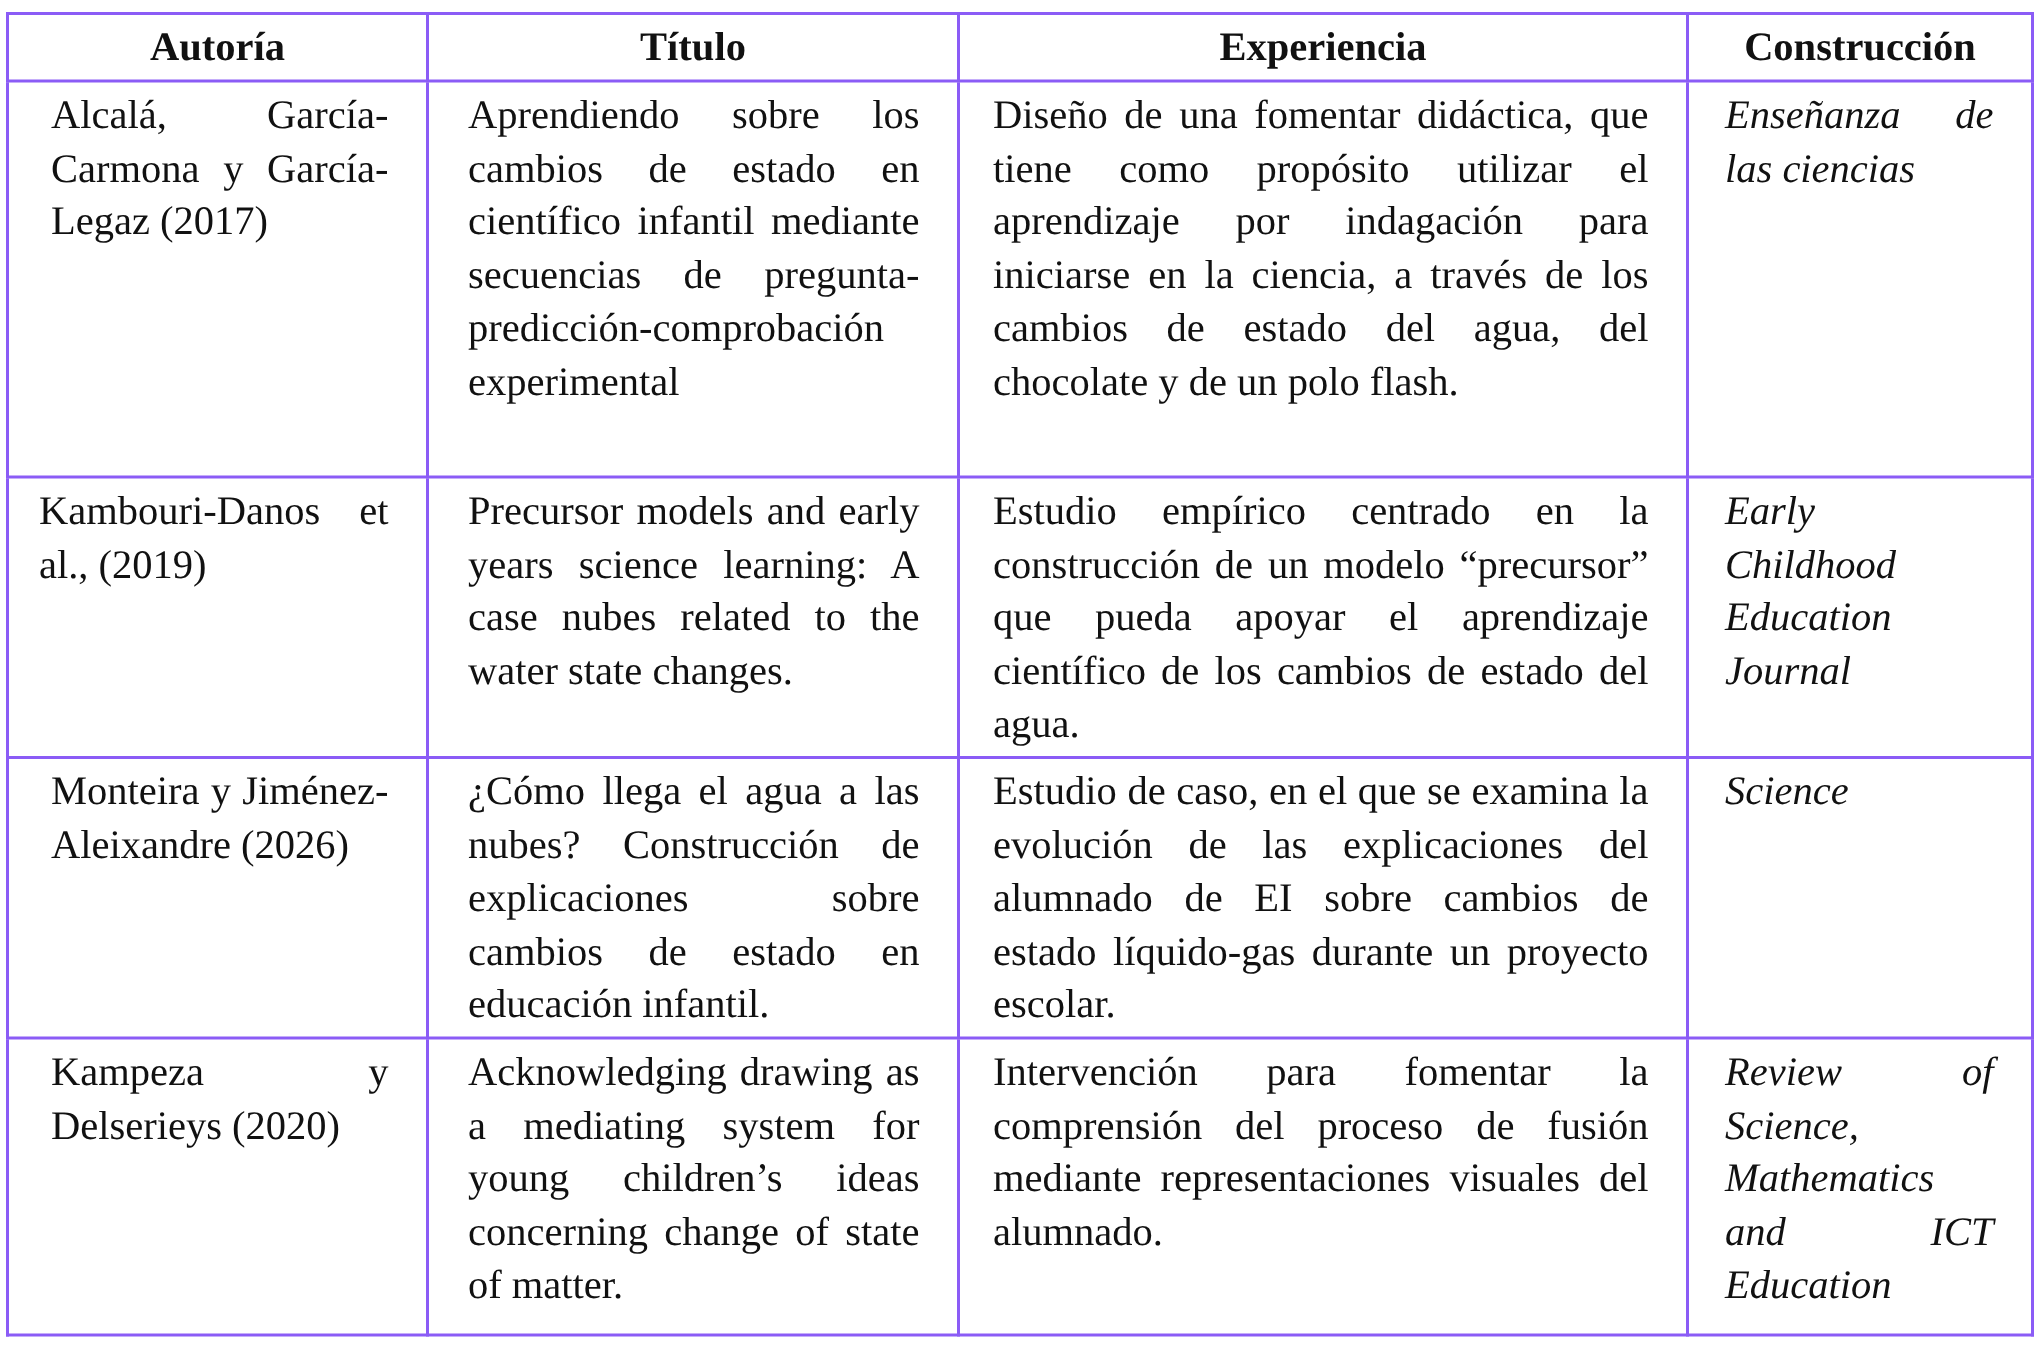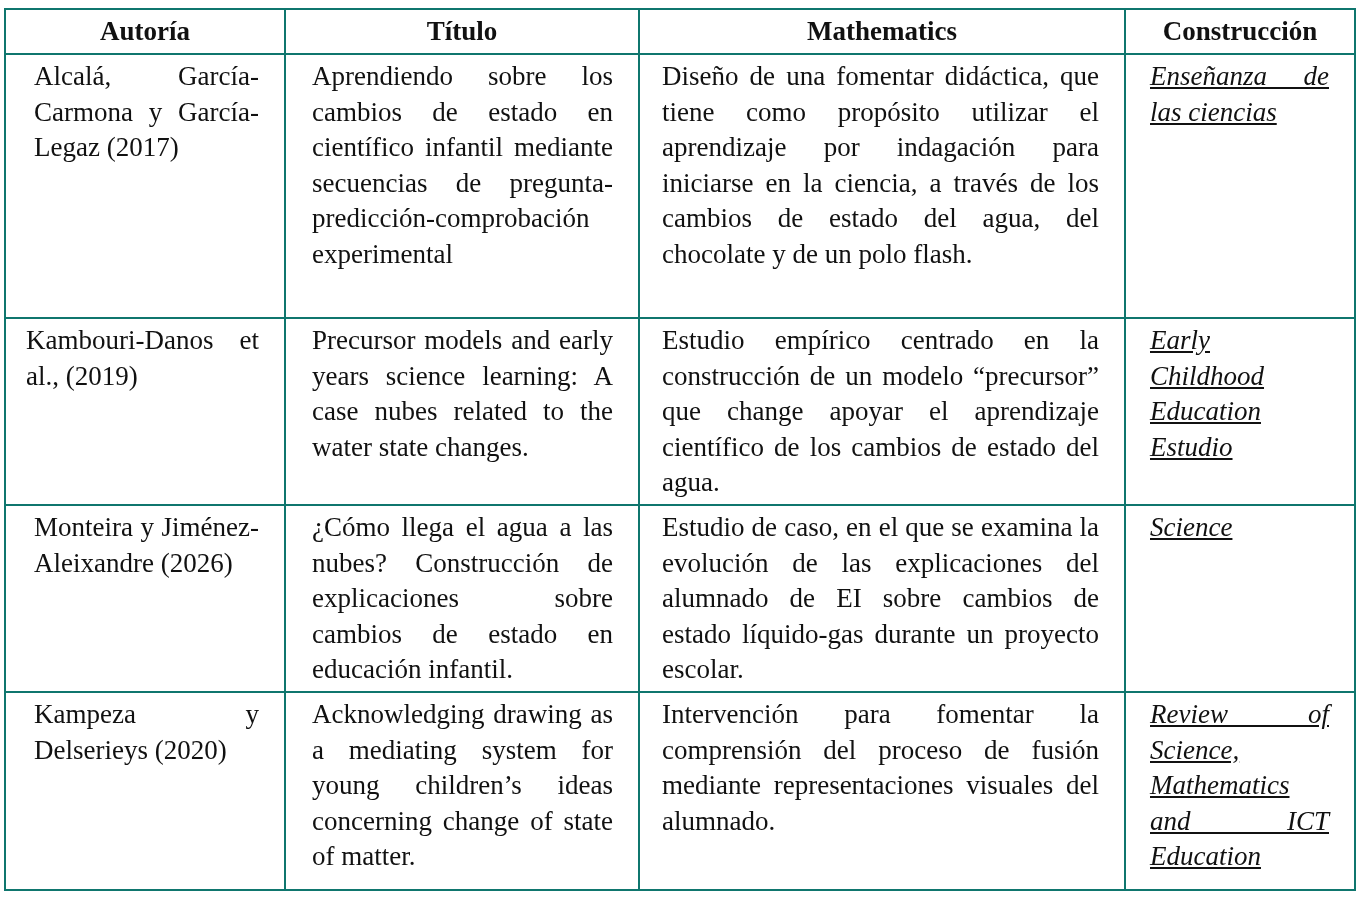--- a/index.html
+++ b/index.html
@@ -1,63 +1,63 @@
 <!DOCTYPE html>
 <html><head>
   <meta charset="utf-8">
   <style>
     html, body { margin: 0; padding: 0; background: #ffffff; }
     body { width: 1362px; height: 897px; position: relative; overflow: hidden;
       font-family: "Liberation Serif", "DejaVu Serif", serif; color: #111; }
     table { position: absolute; left: 4px; top: 8px; border-collapse: collapse; table-layout: fixed; }
-    th, td { border: 2px solid #0f766e; vertical-align: top; padding: 0 25px; font-size: 27px; line-height: 35.5px; }
+    th, td { border: 2px solid #8b5cf6; vertical-align: top; padding: 0 25px; font-size: 27px; line-height: 35.5px; }
     th { font-weight: bold; text-align: center; height: 42px; padding-top: 1px; vertical-align: middle; }
     td { text-align: justify; text-align-last: left; padding-top: 4px; }
     td.pub { font-style: italic; }
     .r1 td { height: 258px; }
     .r2 td { height: 181px; }
     .r3 td { height: 181px; }
     .r4 td { height: 192px; }
     col.c1 { width: 280px; } col.c2 { width: 354px; } col.c3 { width: 486px; } col.c4 { width: 230px; }
     td.c1 { padding-left: 28px; }
     td.c1.nudge { padding-left: 20px; }
     td.c2 { padding-left: 26px; }
     td.c3 { padding-left: 22px; }
-    td.c4 { padding-left: 24px; text-decoration: underline; }
+    td.c4 { padding-left: 24px; }
   </style>
 </head>
 <body>
 
 <table>
   <colgroup>
       <col class="c1">
       <col class="c2">
       <col class="c3">
       <col class="c4">
     </colgroup>
   <thead>
     <tr>
       <th>Autoría</th>
       <th>Título</th>
-      <th>Mathematics</th>
+      <th>Experiencia</th>
       <th>Construcción</th>
     </tr>
   </thead>
   <tbody>
     <tr class="r1">
       <td class="c1">Alcalá, García-Carmona y García-Legaz (2017)</td>
       <td class="c2">Aprendiendo sobre los cambios de estado en científico infantil mediante secuencias de pregunta-predicción-comprobación experimental</td>
       <td class="c3">Diseño de una fomentar didáctica, que tiene como propósito utilizar el aprendizaje por indagación para iniciarse en la ciencia, a través de los cambios de estado del agua, del chocolate y de un polo flash.</td>
       <td class="c4 pub">Enseñanza de las ciencias</td>
     </tr>
     <tr class="r2">
       <td class="c1 nudge">Kambouri-Danos et al., (2019)</td>
       <td class="c2">Precursor models and early years science learning: A case nubes related to the water state changes.</td>
-      <td class="c3">Estudio empírico centrado en la construcción de un modelo “precursor” que change apoyar el aprendizaje científico de los cambios de estado del agua.</td>
-      <td class="c4 pub">Early Childhood Education Estudio</td>
+      <td class="c3">Estudio empírico centrado en la construcción de un modelo “precursor” que pueda apoyar el aprendizaje científico de los cambios de estado del agua.</td>
+      <td class="c4 pub">Early Childhood Education Journal</td>
     </tr>
     <tr class="r3">
       <td class="c1">Monteira y Jiménez-Aleixandre (2026)</td>
       <td class="c2">¿Cómo llega el agua a las nubes? Construcción de explicaciones sobre cambios de estado en educación infantil.</td>
       <td class="c3">Estudio de caso, en el que se examina la evolución de las explicaciones del alumnado de EI sobre cambios de estado líquido-gas durante un proyecto escolar.</td>
       <td class="c4 pub">Science</td>
     </tr>
     <tr class="r4">
       <td class="c1">Kampeza y Delserieys (2020)</td>
       <td class="c2">Acknowledging drawing as a mediating system for young children’s ideas concerning change of state of matter.</td>

